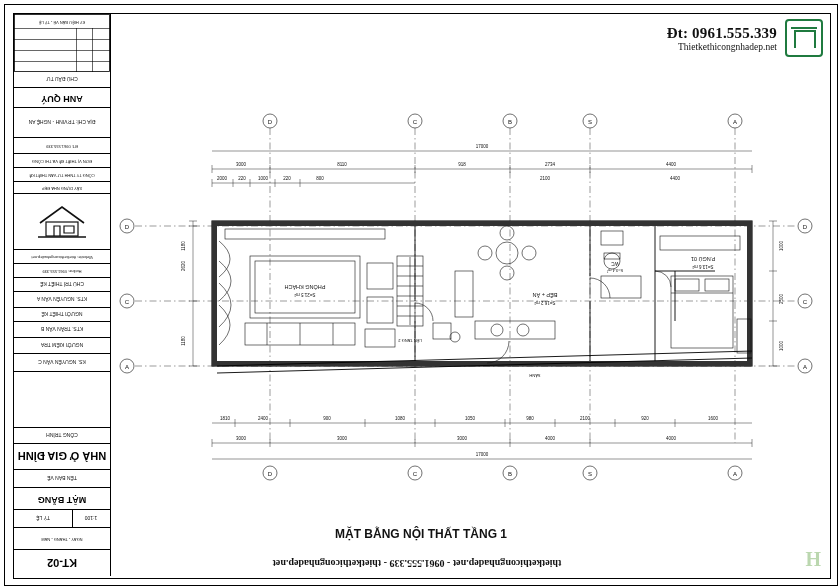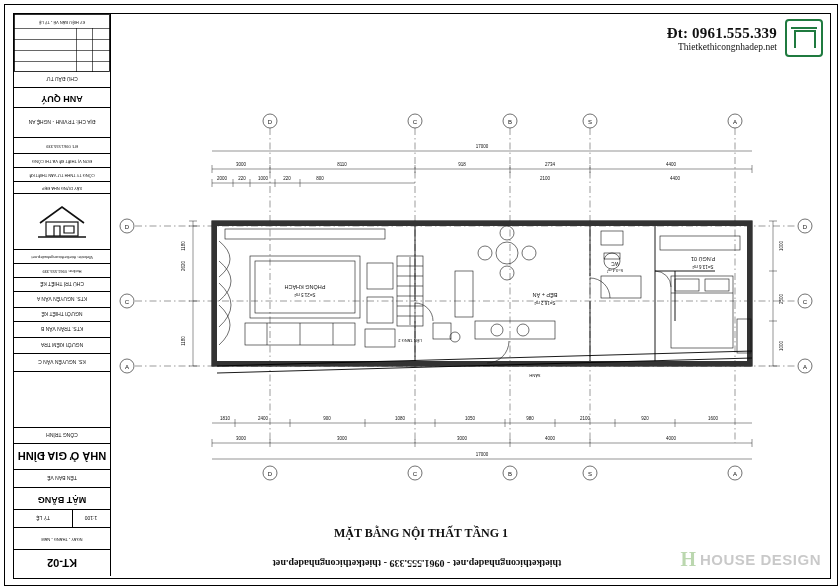--- a/index.html
+++ b/index.html
@@ -29,21 +29,21 @@
   .hdr-site{font-family:"Liberation Serif",serif;font-size:9.5px;color:#111;text-align:right;}
   .hdr-logo{width:34px;height:34px;border:2px solid #1f7a3f;border-radius:4px;position:relative;background:#fff;}
   .hdr-logo:after{content:"";position:absolute;left:7px;top:9px;width:18px;height:16px;border:2px solid #1f7a3f;border-bottom:none;transform:skewY(0deg);}
   .hdr-logo:before{content:"";position:absolute;left:4px;top:6px;width:26px;height:2px;background:#1f7a3f;transform:rotate(0deg);}
 
   
   .draw{position:absolute;left:110px;top:66px;width:716px;height:440px;}
   .draw svg{position:absolute;left:0;top:0;}
 
   
-  .caption{position:absolute;left:0;right:0;bottom:44px;text-align:center;font-family:Liberation Serif, serif;font-weight:bold;font-size:12px;color:#111;}
+  .caption{position:absolute;left:0;right:0;bottom:44px;text-align:center;font-family:Liberation Sans, sans-serif;font-weight:bold;font-size:12px;color:#111;}
   .footer-strip{position:absolute;left:112px;bottom:16px;width:600px;text-align:center;font-family:"Liberation Serif",serif;font-size:10px;font-weight:bold;color:#111;transform:rotate(180deg);}
   .watermark{position:absolute;right:16px;bottom:14px;display:flex;align-items:center;gap:4px;opacity:.45;}
   .wm-mark{font-family:"Liberation Serif",serif;font-weight:bold;font-size:20px;color:#6aa84f;}
   .wm-text{font-family:"Liberation Sans",sans-serif;font-weight:bold;font-size:15px;color:#8a8a8a;letter-spacing:.5px;}
 </style>
 </head>
 <body>
 
 <div id="page">
   <div class="sheet">
@@ -433,16 +433,15 @@
           </g>
         </g>
       </svg>
     </div>
 
     <div class="caption">MẶT BẰNG NỘI THẤT TẦNG 1</div>
     <div class="footer-strip">thietkethicongnhadep.net - 0961.555.339 - thietkethicongnhadep.net</div>
 
     <div class="watermark">
       <span class="wm-mark">H</span>
-      <span class="wm-text">HOUSE DESIGN</span>
     </div>
   </div>
 </div>
 
 </body></html>

